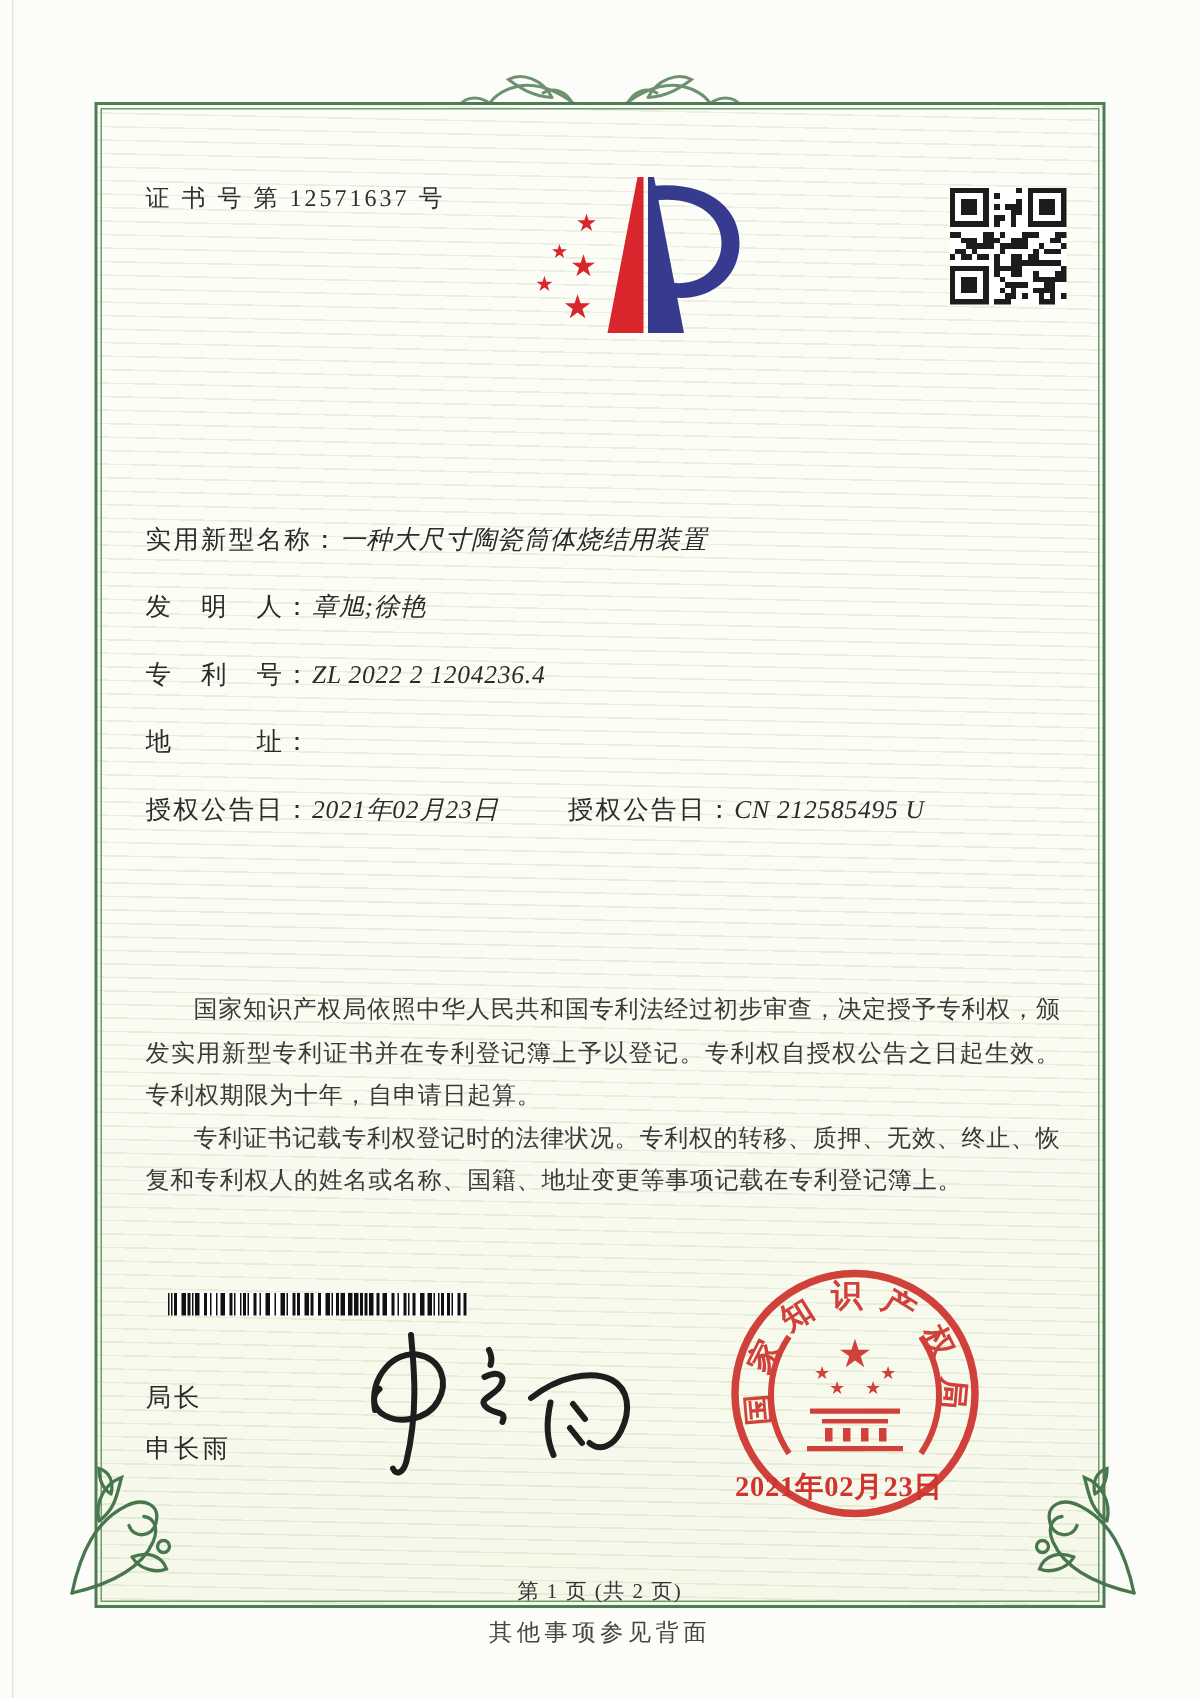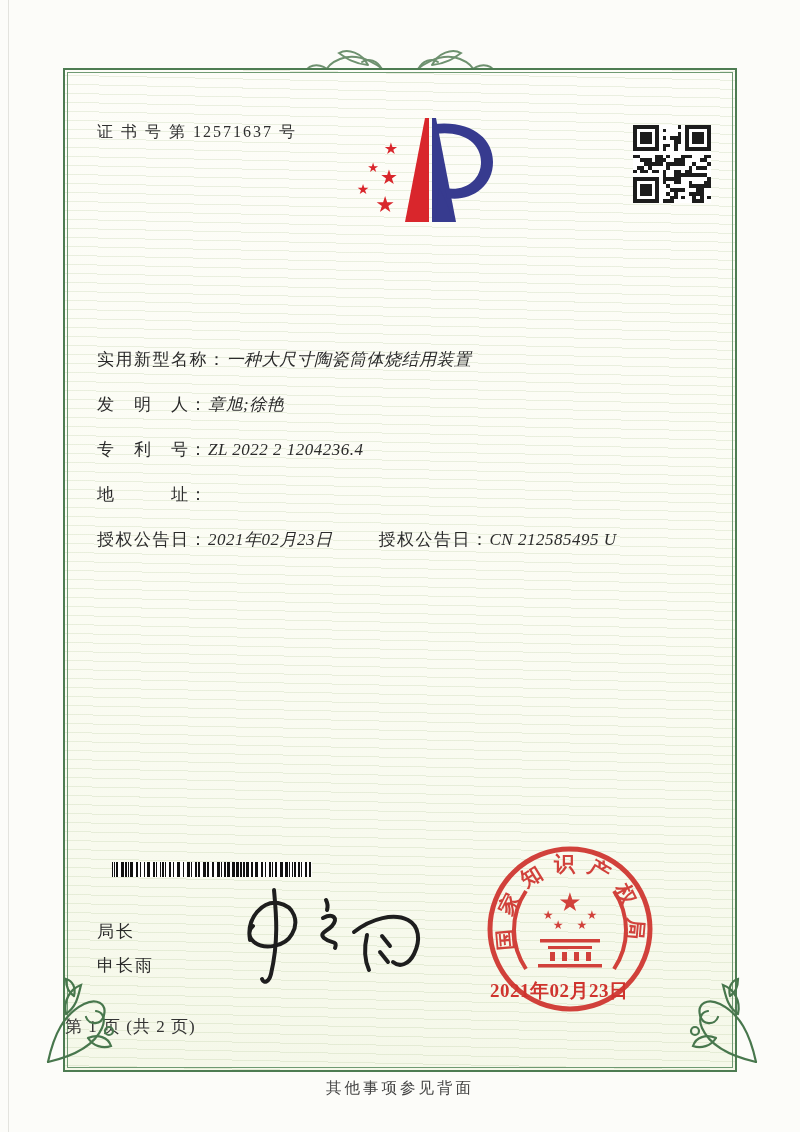--- a/index.html
+++ b/index.html
@@ -44,21 +44,21 @@
   .paras p{margin:0;text-indent:2em;}
   .barcode{position:absolute;left:47px;top:792px;width:200px;height:15px;background:#fff;font-size:0;}
   .barcode span{display:inline-block;height:15px;}
   .signer{position:absolute;left:32px;top:845px;font-size:17px;letter-spacing:2px;line-height:34px;}
   .sig-svg{position:absolute;left:155px;top:808px;}
   .seal{position:absolute;left:412px;top:766px;width:186px;height:186px;opacity:.93;}
   .seal-date{
     position:absolute;left:425px;top:908px;width:160px;
     color:#cf342e;font-size:19px;font-weight:600;letter-spacing:.5px;white-space:nowrap;
   }
-  .page-num{position:absolute;left:0;right:0;bottom:32px;text-align:left;font-size:17px;letter-spacing:1px;color:#333;}
+  .page-num{position:absolute;left:0;right:0;bottom:0;text-align:center;font-size:14px;letter-spacing:1px;color:#333;}
   .back-note{position:absolute;left:0;right:0;top:1078px;text-align:center;font-size:15.5px;letter-spacing:3px;color:#444;}
   .ornament-top{position:absolute;left:270px;top:34px;}
   .ornament-br{position:absolute;left:668px;top:974px;}
   .ornament-bl{position:absolute;left:42px;top:974px;transform:scaleX(-1);}
 </style>
 </head>
 <body>
 
 <div class="scan-edge"></div>
 
@@ -335,20 +335,24 @@
       <span class="flabel">地　　　址：</span>
     </div>
     <div class="frow grant-row">
       <span class="flabel">授权公告日：</span>
       <span class="fvalue">2021年02月23日</span>
       <span class="flabel second">授权公告日：</span>
       <span class="fvalue">CN 212585495 U</span>
     </div>
   </div>
 
+  <div class="paras">
+    <p>国家知识产权局依照中华人民共和国专利法经过初步审查，决定授予专利权，颁发实用新型专利证书并在专利登记簿上予以登记。专利权自授权公告之日起生效。专利权期限为十年，自申请日起算。</p>
+    <p>专利证书记载专利权登记时的法律状况。专利权的转移、质押、无效、终止、恢复和专利权人的姓名或名称、国籍、地址变更等事项记载在专利登记簿上。</p>
+  </div>
 
   <div class="barcode"><span style="width:1px;background:#111"></span><span style="width:1px;background:transparent"></span><span style="width:1px;background:#111"></span><span style="width:1px;background:transparent"></span><span style="width:2px;background:#111"></span><span style="width:3px;background:transparent"></span><span style="width:3px;background:#111"></span><span style="width:1px;background:transparent"></span><span style="width:2px;background:#111"></span><span style="width:1px;background:transparent"></span><span style="width:1px;background:#111"></span><span style="width:1px;background:transparent"></span><span style="width:3px;background:#111"></span><span style="width:3px;background:transparent"></span><span style="width:2px;background:#111"></span><span style="width:2px;background:transparent"></span><span style="width:1px;background:#111"></span><span style="width:3px;background:transparent"></span><span style="width:1px;background:#111"></span><span style="width:2px;background:transparent"></span><span style="width:3px;background:#111"></span><span style="width:3px;background:transparent"></span><span style="width:2px;background:#111"></span><span style="width:1px;background:transparent"></span><span style="width:1px;background:#111"></span><span style="width:3px;background:transparent"></span><span style="width:1px;background:#111"></span><span style="width:1px;background:transparent"></span><span style="width:2px;background:#111"></span><span style="width:1px;background:transparent"></span><span style="width:1px;background:#111"></span><span style="width:3px;background:transparent"></span><span style="width:2px;background:#111"></span><span style="width:2px;background:transparent"></span><span style="width:1px;background:#111"></span><span style="width:3px;background:transparent"></span><span style="width:3px;background:#111"></span><span style="width:3px;background:transparent"></span><span style="width:1px;background:#111"></span><span style="width:3px;background:transparent"></span><span style="width:3px;background:#111"></span><span style="width:1px;background:transparent"></span><span style="width:1px;background:#111"></span><span style="width:3px;background:transparent"></span><span style="width:2px;background:#111"></span><span style="width:1px;background:transparent"></span><span style="width:2px;background:#111"></span><span style="width:3px;background:transparent"></span><span style="width:3px;background:#111"></span><span style="width:1px;background:transparent"></span><span style="width:2px;background:#111"></span><span style="width:3px;background:transparent"></span><span style="width:2px;background:#111"></span><span style="width:3px;background:transparent"></span><span style="width:3px;background:#111"></span><span style="width:1px;background:transparent"></span><span style="width:1px;background:#111"></span><span style="width:2px;background:transparent"></span><span style="width:2px;background:#111"></span><span style="width:1px;background:transparent"></span><span style="width:3px;background:#111"></span><span style="width:2px;background:transparent"></span><span style="width:3px;background:#111"></span><span style="width:1px;background:transparent"></span><span style="width:3px;background:#111"></span><span style="width:1px;background:transparent"></span><span style="width:2px;background:#111"></span><span style="width:1px;background:transparent"></span><span style="width:2px;background:#111"></span><span style="width:1px;background:transparent"></span><span style="width:3px;background:#111"></span><span style="width:2px;background:transparent"></span><span style="width:2px;background:#111"></span><span style="width:2px;background:transparent"></span><span style="width:3px;background:#111"></span><span style="width:3px;background:transparent"></span><span style="width:2px;background:#111"></span><span style="width:2px;background:transparent"></span><span style="width:1px;background:#111"></span><span style="width:3px;background:transparent"></span><span style="width:2px;background:#111"></span><span style="width:1px;background:transparent"></span><span style="width:1px;background:#111"></span><span style="width:2px;background:transparent"></span><span style="width:2px;background:#111"></span><span style="width:3px;background:transparent"></span><span style="width:3px;background:#111"></span><span style="width:2px;background:transparent"></span><span style="width:3px;background:#111"></span><span style="width:1px;background:transparent"></span><span style="width:1px;background:#111"></span><span style="width:2px;background:transparent"></span><span style="width:1px;background:#111"></span><span style="width:1px;background:transparent"></span><span style="width:2px;background:#111"></span><span style="width:2px;background:transparent"></span><span style="width:2px;background:#111"></span><span style="width:1px;background:transparent"></span><span style="width:1px;background:#111"></span><span style="width:3px;background:transparent"></span><span style="width:2px;background:#111"></span><span style="width:2px;background:transparent"></span><span style="width:2px;background:#111"></span></div>
 
   <div class="signer">
     <div>局长</div>
     <div>申长雨</div>
   </div>
 
   <svg class="sig-svg" width="210" height="115" viewBox="0 0 210 115">
     <g fill="none" stroke="#1e1e1e" stroke-width="4" stroke-linecap="round" stroke-linejoin="round">

